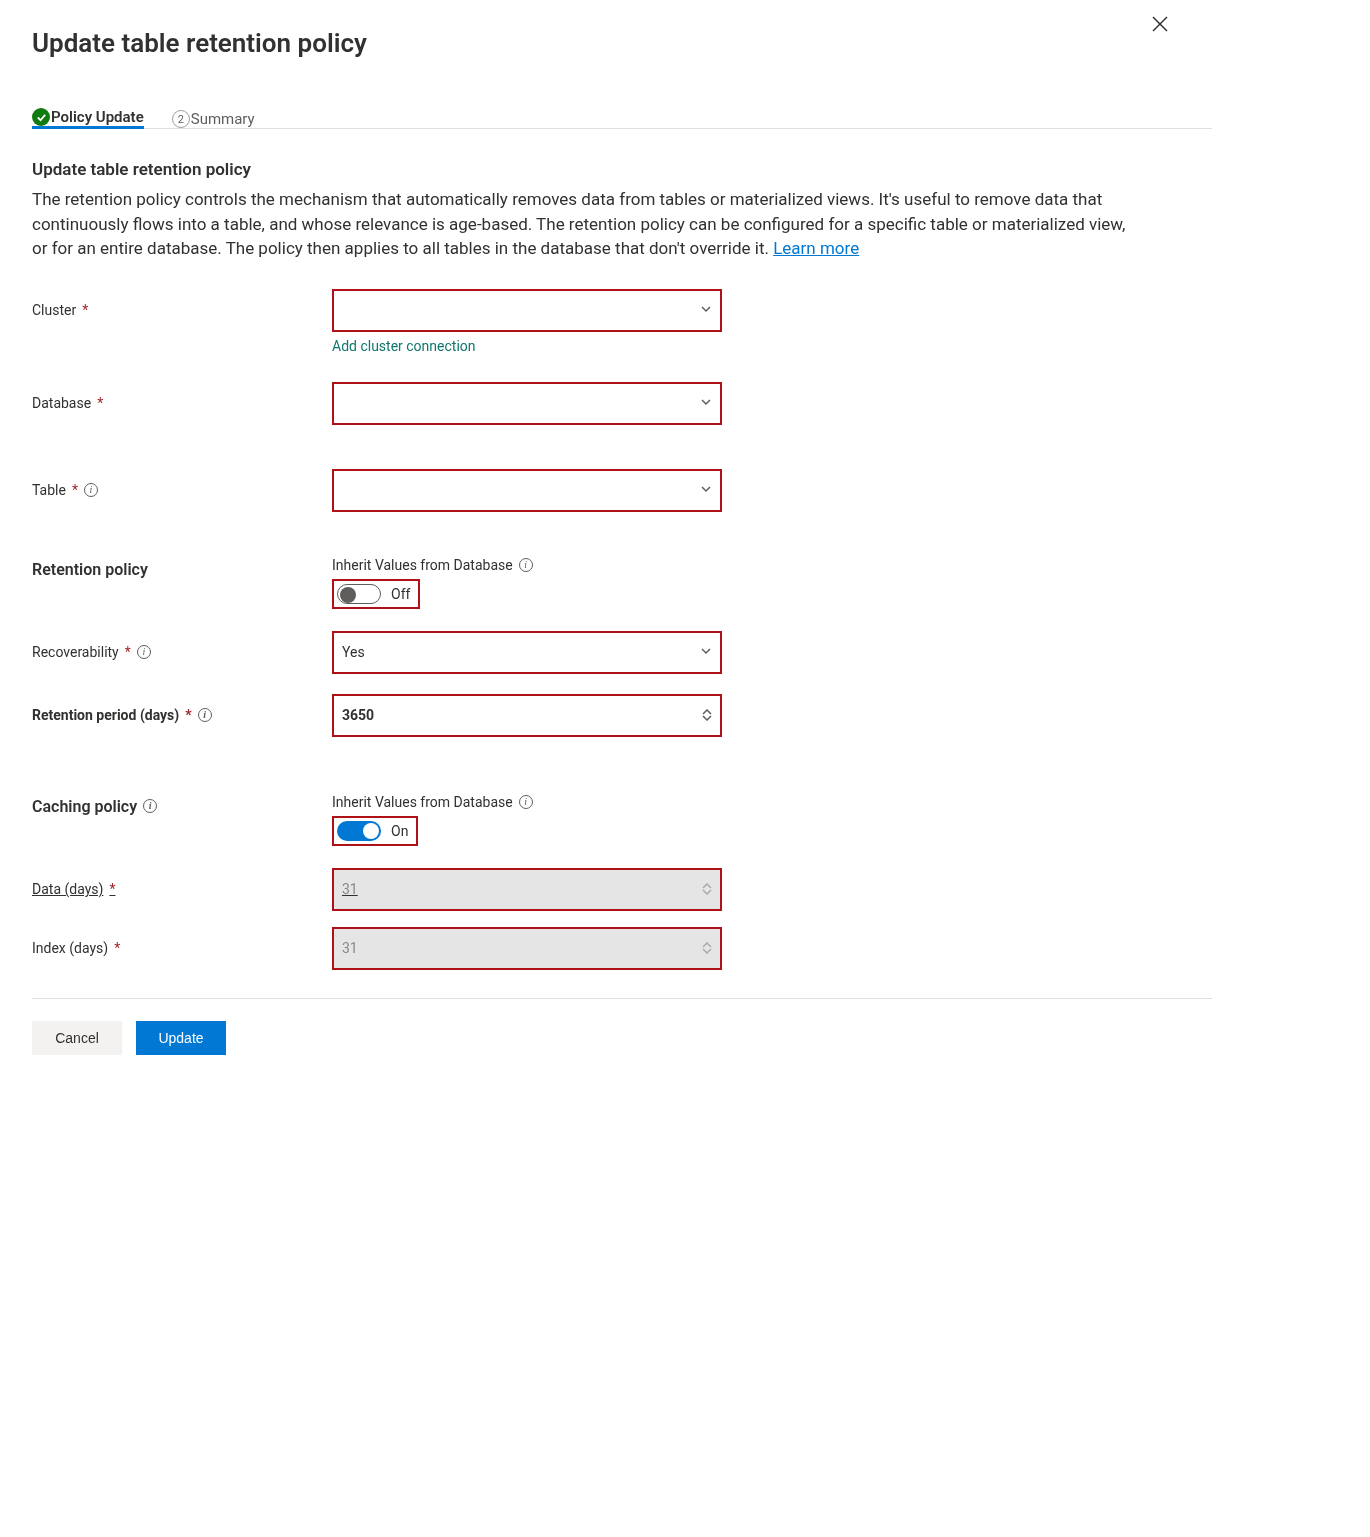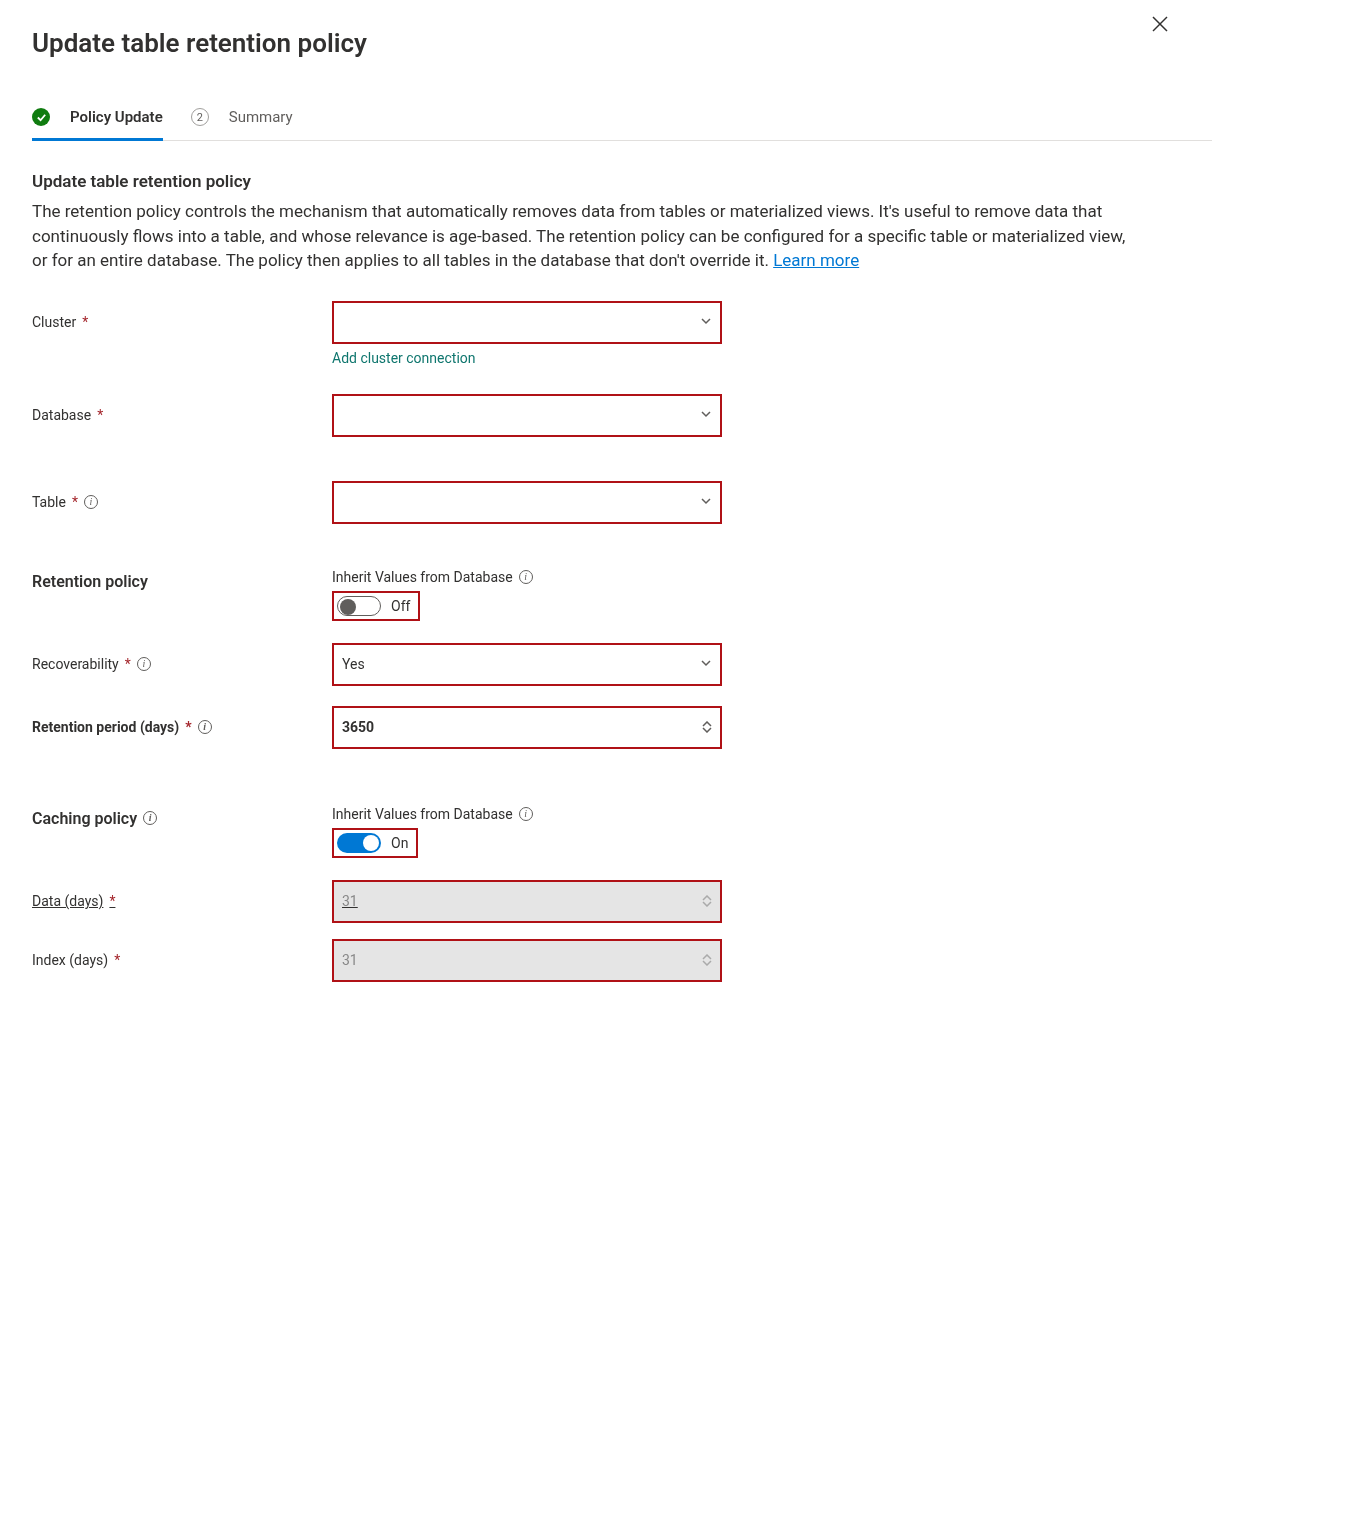--- a/index.html
+++ b/index.html
@@ -29,23 +29,23 @@
     margin: 8px 0 50px 0;
   }
   .steps {
     display: flex;
     gap: 28px;
     border-bottom: 1px solid #e1dfdd;
     width: 1180px;
   }
   .step {
     display: flex;
-    align-items: flex-start;
-    gap: 20px;
-    padding-bottom: 12px;
+    align-items: flex-end;
+    gap: 1px;
+    padding-bottom: 0;
     font-size: 15px;
     color: #605e5c;
   }
   .step.active {
     color: #323130;
     font-weight: 600;
     border-bottom: 3px solid #0078d4;
     margin-bottom: -1px;
   }
   .step-badge {
@@ -341,13 +341,17 @@
                 </svg></span>
             <span><svg viewBox="0 0 10 6">
                   <polyline points="1,1 5,5 9,1"></polyline>
                 </svg></span>
           </span>
         </div>
       </div>
     </div>
   </div>
 
+  <div class="footer">
+    <button class="btn btn-secondary">Cancel</button>
+    <button class="btn btn-primary">Update</button>
+  </div>
 </div>
 
 </body></html>

